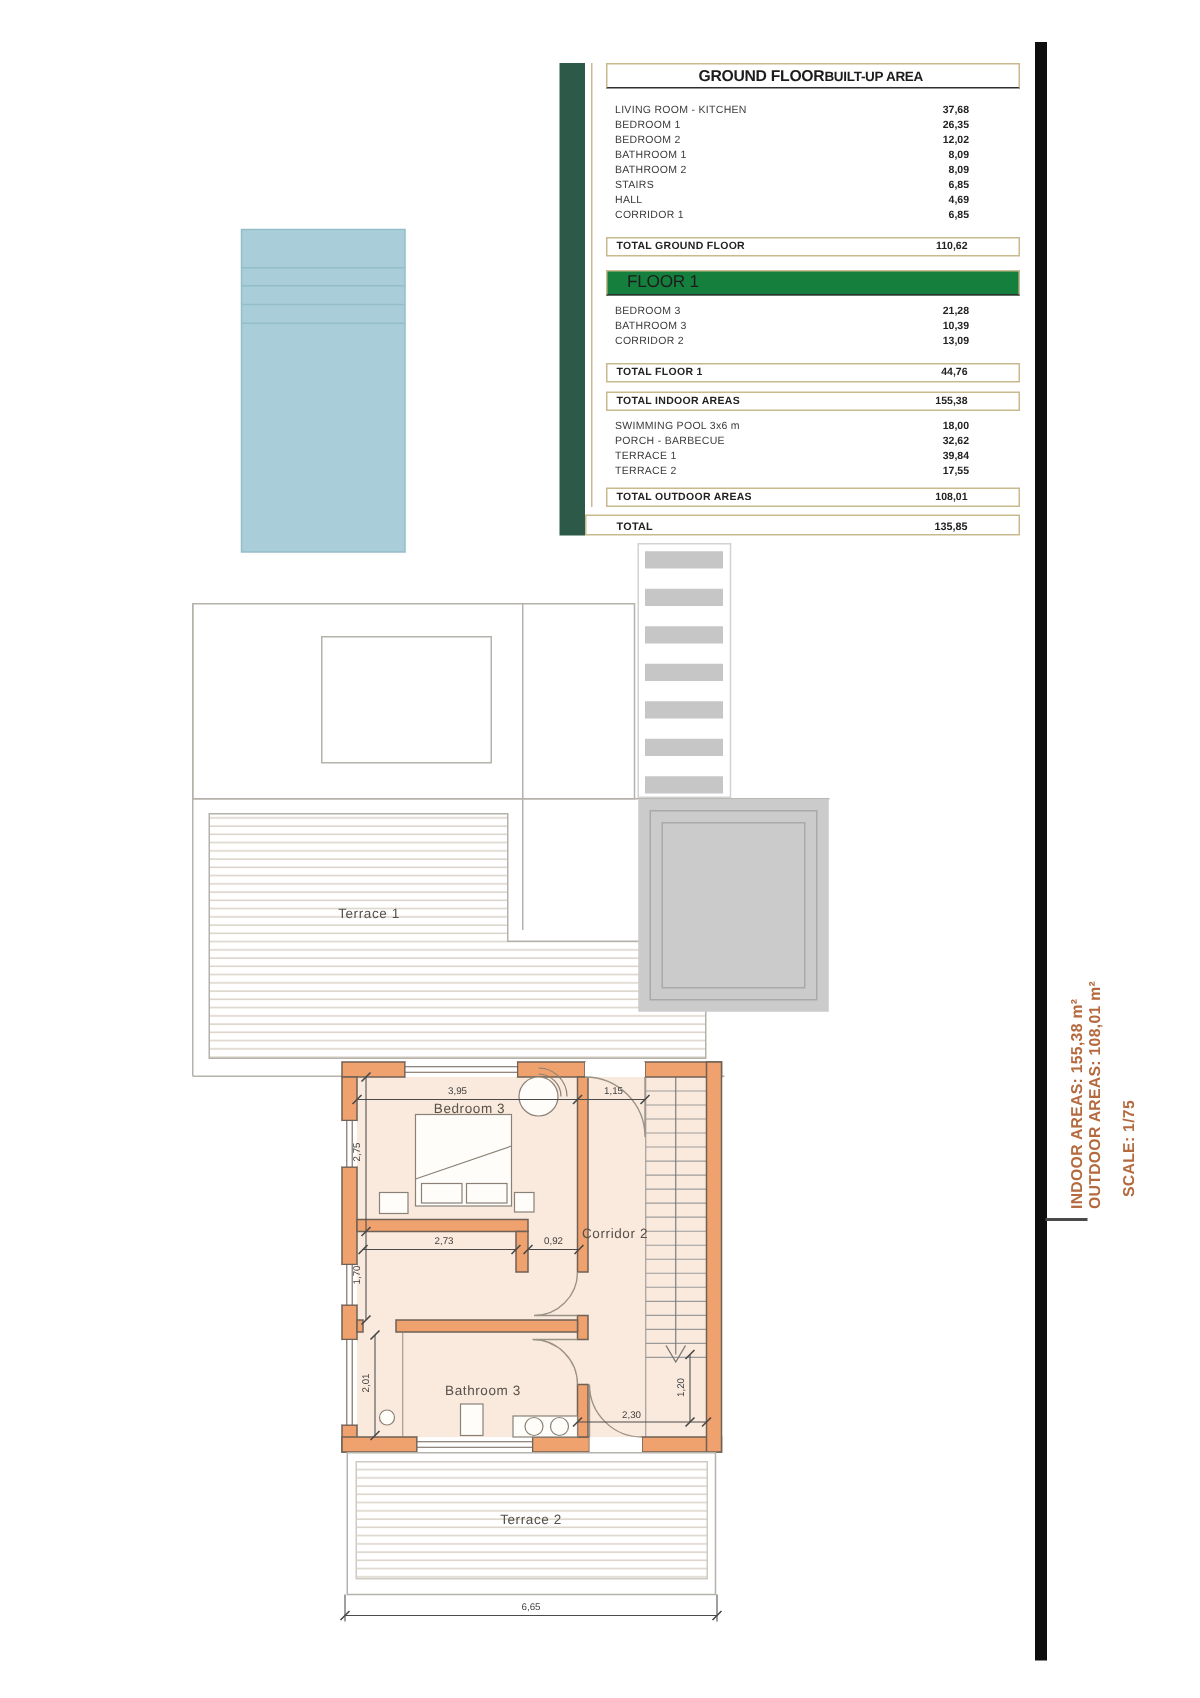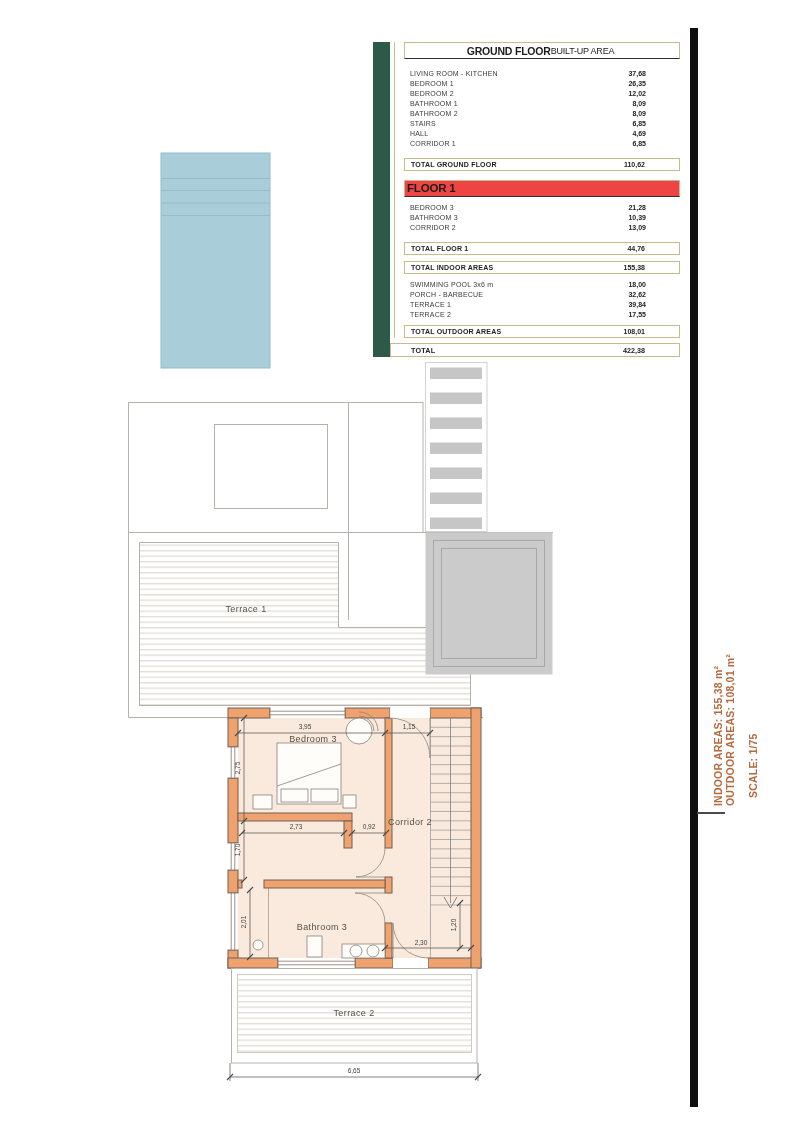--- a/index.html
+++ b/index.html
@@ -6,30 +6,30 @@
   #page{position:relative;width:800px;height:1132px;background:#ffffff;overflow:hidden;
         font-family:"Liberation Sans",sans-serif;}
   
   #green-bar{position:absolute;left:373px;top:42px;width:17px;height:315px;background:#2d5a48;}
   #tbl-left-rule{position:absolute;left:394px;top:42px;width:1px;height:296px;background:#c9ba8d;}
   #tbl-col{position:absolute;left:404px;top:42px;width:276px;}
   .tbl-header{box-sizing:border-box;border:1px solid #c9ba8d;border-bottom:1.6px solid #2f2f2f;
       height:17px;display:flex;justify-content:center;align-items:center;
       padding:0 8px 0 5px;background:#fff;}
   .th-left{font-size:10.5px;font-weight:700;letter-spacing:-0.2px;color:#1c1c1c;}
-  .th-right{font-size:9px;font-weight:400;letter-spacing:-0.2px;color:#1c1c1c;}
+  .th-right{font-size:9px;font-weight:700;letter-spacing:-0.2px;color:#1c1c1c;}
   .tbl-row{display:flex;height:10px;line-height:10px;padding:0 34px 0 6px;}
   .trl{flex:1;font-size:7px;letter-spacing:0.2px;color:#3a3a3a;}
   .trv{width:50px;text-align:right;font-size:7px;font-weight:700;color:#222;}
   .tbl-total{box-sizing:border-box;display:flex;align-items:center;height:13px;
       border:1px solid #c9ba8d;padding:0 34px 0 6px;background:#fff;}
   .tbl-total .trl{font-weight:700;font-size:7px;color:#222;}
   .tbl-title{box-sizing:border-box;border:1px solid #c9ba8d;border-bottom:1.4px solid #2f2f2f;
-      height:17px;line-height:15px;padding-left:2px;font-size:11.5px;font-weight:700;
-      letter-spacing:-0.2px;color:#1c1c1c;background:#ef4444;}
+      height:17px;line-height:15px;padding-left:13px;font-size:11.5px;font-weight:400;
+      letter-spacing:-0.2px;color:#1c1c1c;background:#15803d;}
   #grand-total{position:absolute;left:390px;top:343px;width:290px;height:14px;box-sizing:border-box;
       border:1px solid #c9ba8d;display:flex;align-items:center;padding:0 34px 0 20px;background:#fff;}
   #grand-total .trl{flex:1;font-weight:700;font-size:7.2px;color:#222;letter-spacing:0.2px;}
   #grand-total .trv{width:50px;text-align:right;font-size:7.2px;font-weight:700;color:#222;}
   
   #black-bar{position:absolute;left:690px;top:28px;width:8px;height:1079px;background:#0e0e0e;}
   .side-note{position:absolute;transform-origin:0 0;transform:rotate(-90deg);white-space:nowrap;
       font-weight:700;color:#b5693e;font-size:10.5px;letter-spacing:0.2px;}
   #side-indoor{left:712px;top:806px;}
   #side-outdoor{left:724px;top:806px;}
@@ -327,21 +327,21 @@
           <span class="trv">17,55</span>
         </div>
       </div>
       <div class="tbl-total" style="margin-top: 5px;">
         <span class="trl">TOTAL OUTDOOR AREAS</span>
         <span class="trv">108,01</span>
       </div>
     </div>
   <div id="grand-total">
     <span class="trl">TOTAL</span>
-    <span class="trv">422,38</span>
+    <span class="trv">135,85</span>
   </div>
 
   <div id="black-bar"></div>
   <div id="side-indoor" class="side-note">INDOOR AREAS: 155,38 m²</div>
   <div id="side-outdoor" class="side-note">OUTDOOR AREAS: 108,01 m²</div>
   <div id="side-scale" class="side-note">SCALE: 1/75</div>
   <div id="side-rule"></div>
 </div>
 
 </body></html>

